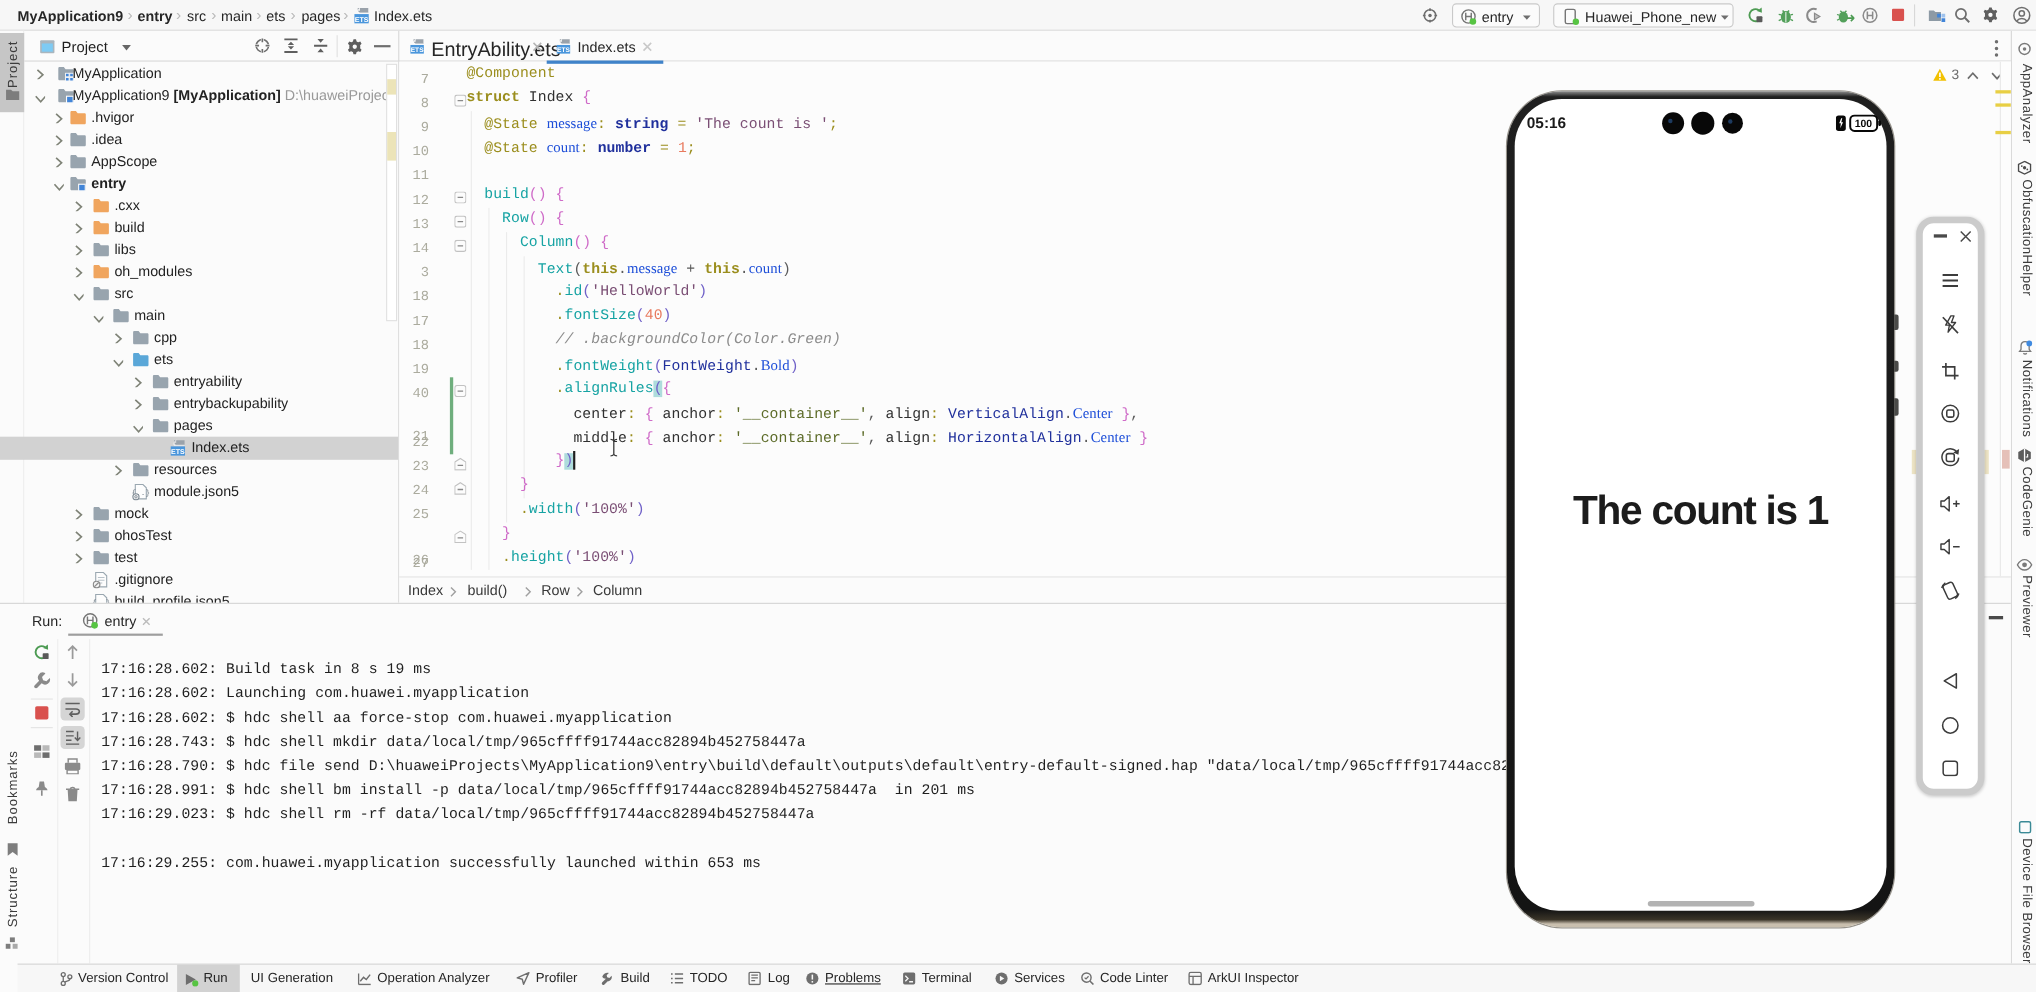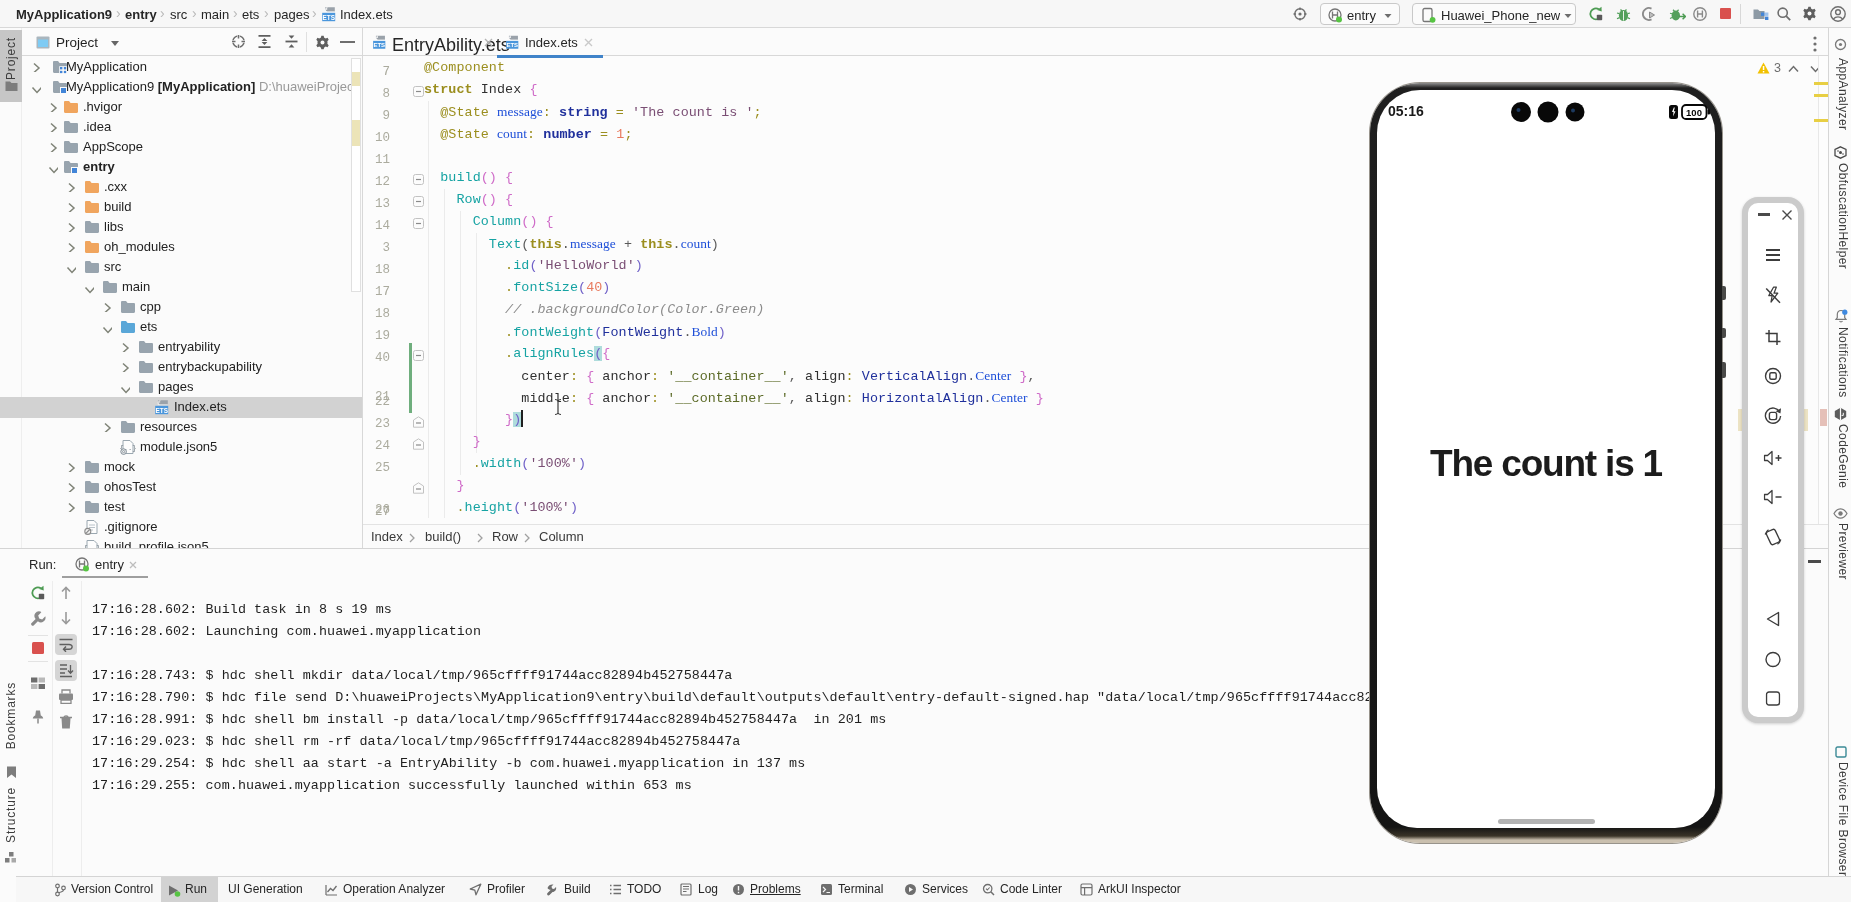--- a/index.html
+++ b/index.html
@@ -729,25 +729,25 @@
     <path d="M4 4.5 V1 H12 V4.5 M3 11 H13 V14.5 H3 Z" fill="none" stroke="#8a8a8a" stroke-width="1.3"></path>
     <rect x="1" y="4.5" width="14" height="6.5" rx="1" fill="#8a8a8a"></rect>
   </svg>
   <svg class="abs" style="left:59px;top:165px;" width="14" height="16" viewBox="0 0 14 16">
     <path d="M2.5 4 H11.5 L10.8 14.5 H3.2 Z" fill="#8a8a8a"></path>
     <path d="M1 3.5 H13 M5 3.5 C5 1.2 9 1.2 9 3.5" fill="none" stroke="#8a8a8a" stroke-width="1.3"></path>
   </svg>
 
   <div class="conline" style="top:50px;">17:16:28.602: Build task in 8 s 19 ms</div>
   <div class="conline" style="top:72px;">17:16:28.602: Launching com.huawei.myapplication</div>
+  <div class="conline" style="top:94px;">17:16:28.602: $ hdc shell aa force-stop com.huawei.myapplication</div>
   <div class="conline" style="top:116px;">17:16:28.743: $ hdc shell mkdir data/local/tmp/965cffff91744acc82894b452758447a</div>
   <div class="conline" style="top:138px;">17:16:28.790: $ hdc file send D:\huaweiProjects\MyApplication9\entry\build\default\outputs\default\entry-default-signed.hap "data/local/tmp/965cffff91744acc82894b452758447a"  in 147 ms</div>
   <div class="conline" style="top:160px;">17:16:28.991: $ hdc shell bm install -p data/local/tmp/965cffff91744acc82894b452758447a  in 201 ms</div>
   <div class="conline" style="top:182px;">17:16:29.023: $ hdc shell rm -rf data/local/tmp/965cffff91744acc82894b452758447a</div>
-  <div class="conline" style="top:204px;">17:16:29.254: $ hdc shell aa start -a EntryAbility -b com.huawei.myapplication in 137 ms</div>
   <div class="conline" style="top:226px;">17:16:29.255: com.huawei.myapplication successfully launched within 653 ms</div>
 </div>
 <div class="abs" id="statusbar">
   <svg class="sbitem" style="left:38px;top:6px;" width="13" height="14" viewBox="0 0 13 14">
       <circle cx="3.5" cy="3" r="1.8" fill="none" stroke="#6e6e6e" stroke-width="1.2"></circle>
       <circle cx="9.5" cy="5" r="1.8" fill="none" stroke="#6e6e6e" stroke-width="1.2"></circle>
       <circle cx="3.5" cy="11" r="1.8" fill="none" stroke="#6e6e6e" stroke-width="1.2"></circle>
       <path d="M3.5 4.8 V9.2 M9.5 6.8 C9.5 9.5 6 8.5 5 10" fill="none" stroke="#6e6e6e" stroke-width="1.2"></path>
     </svg>
   <span class="sbitem" style="left:55px;">Version Control</span>

